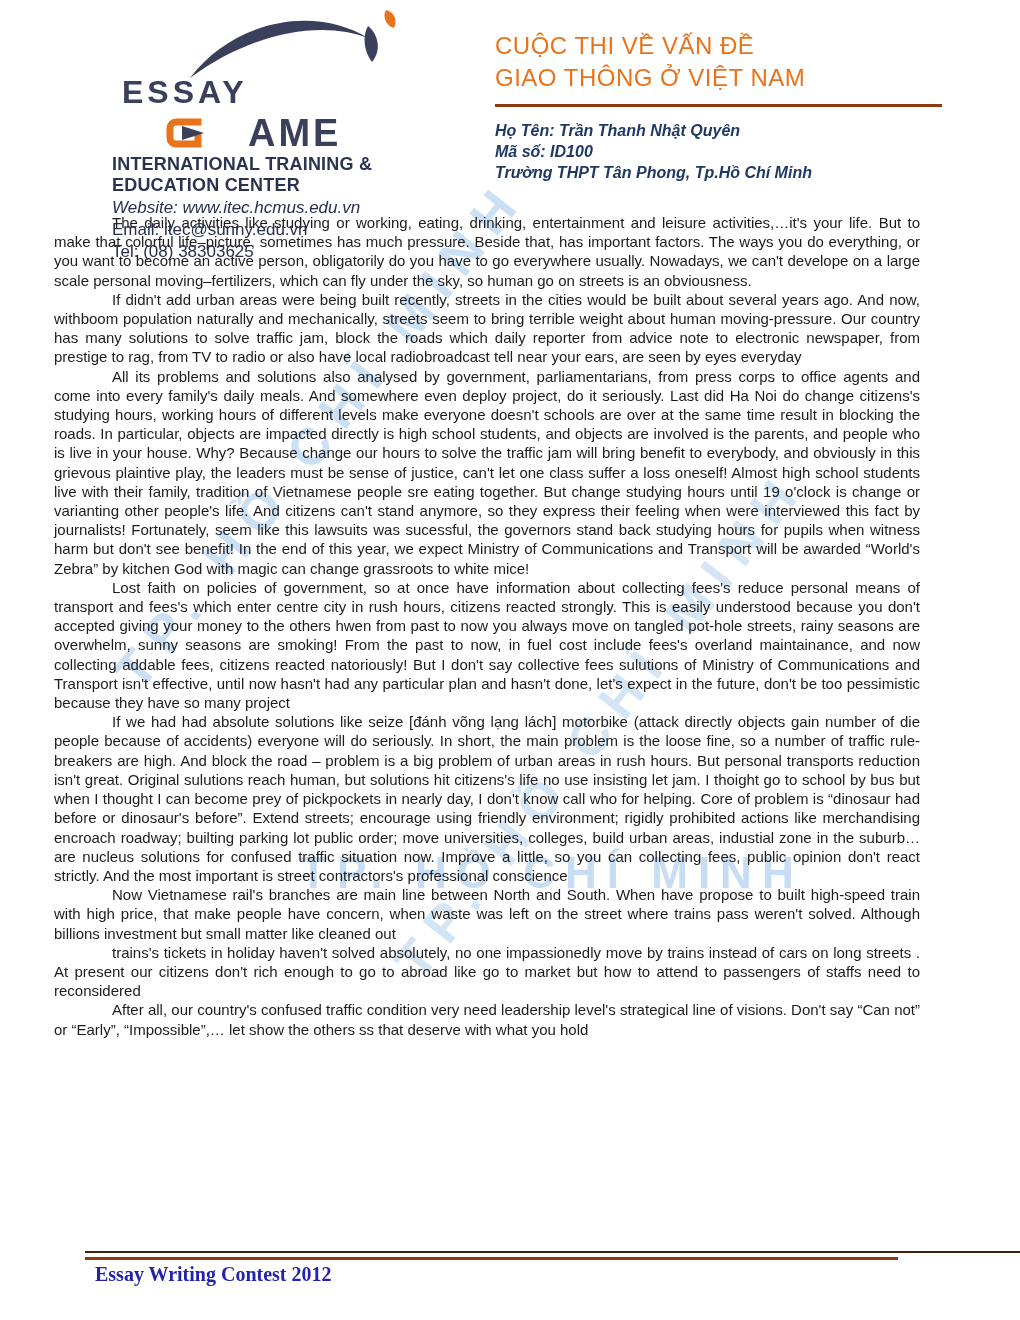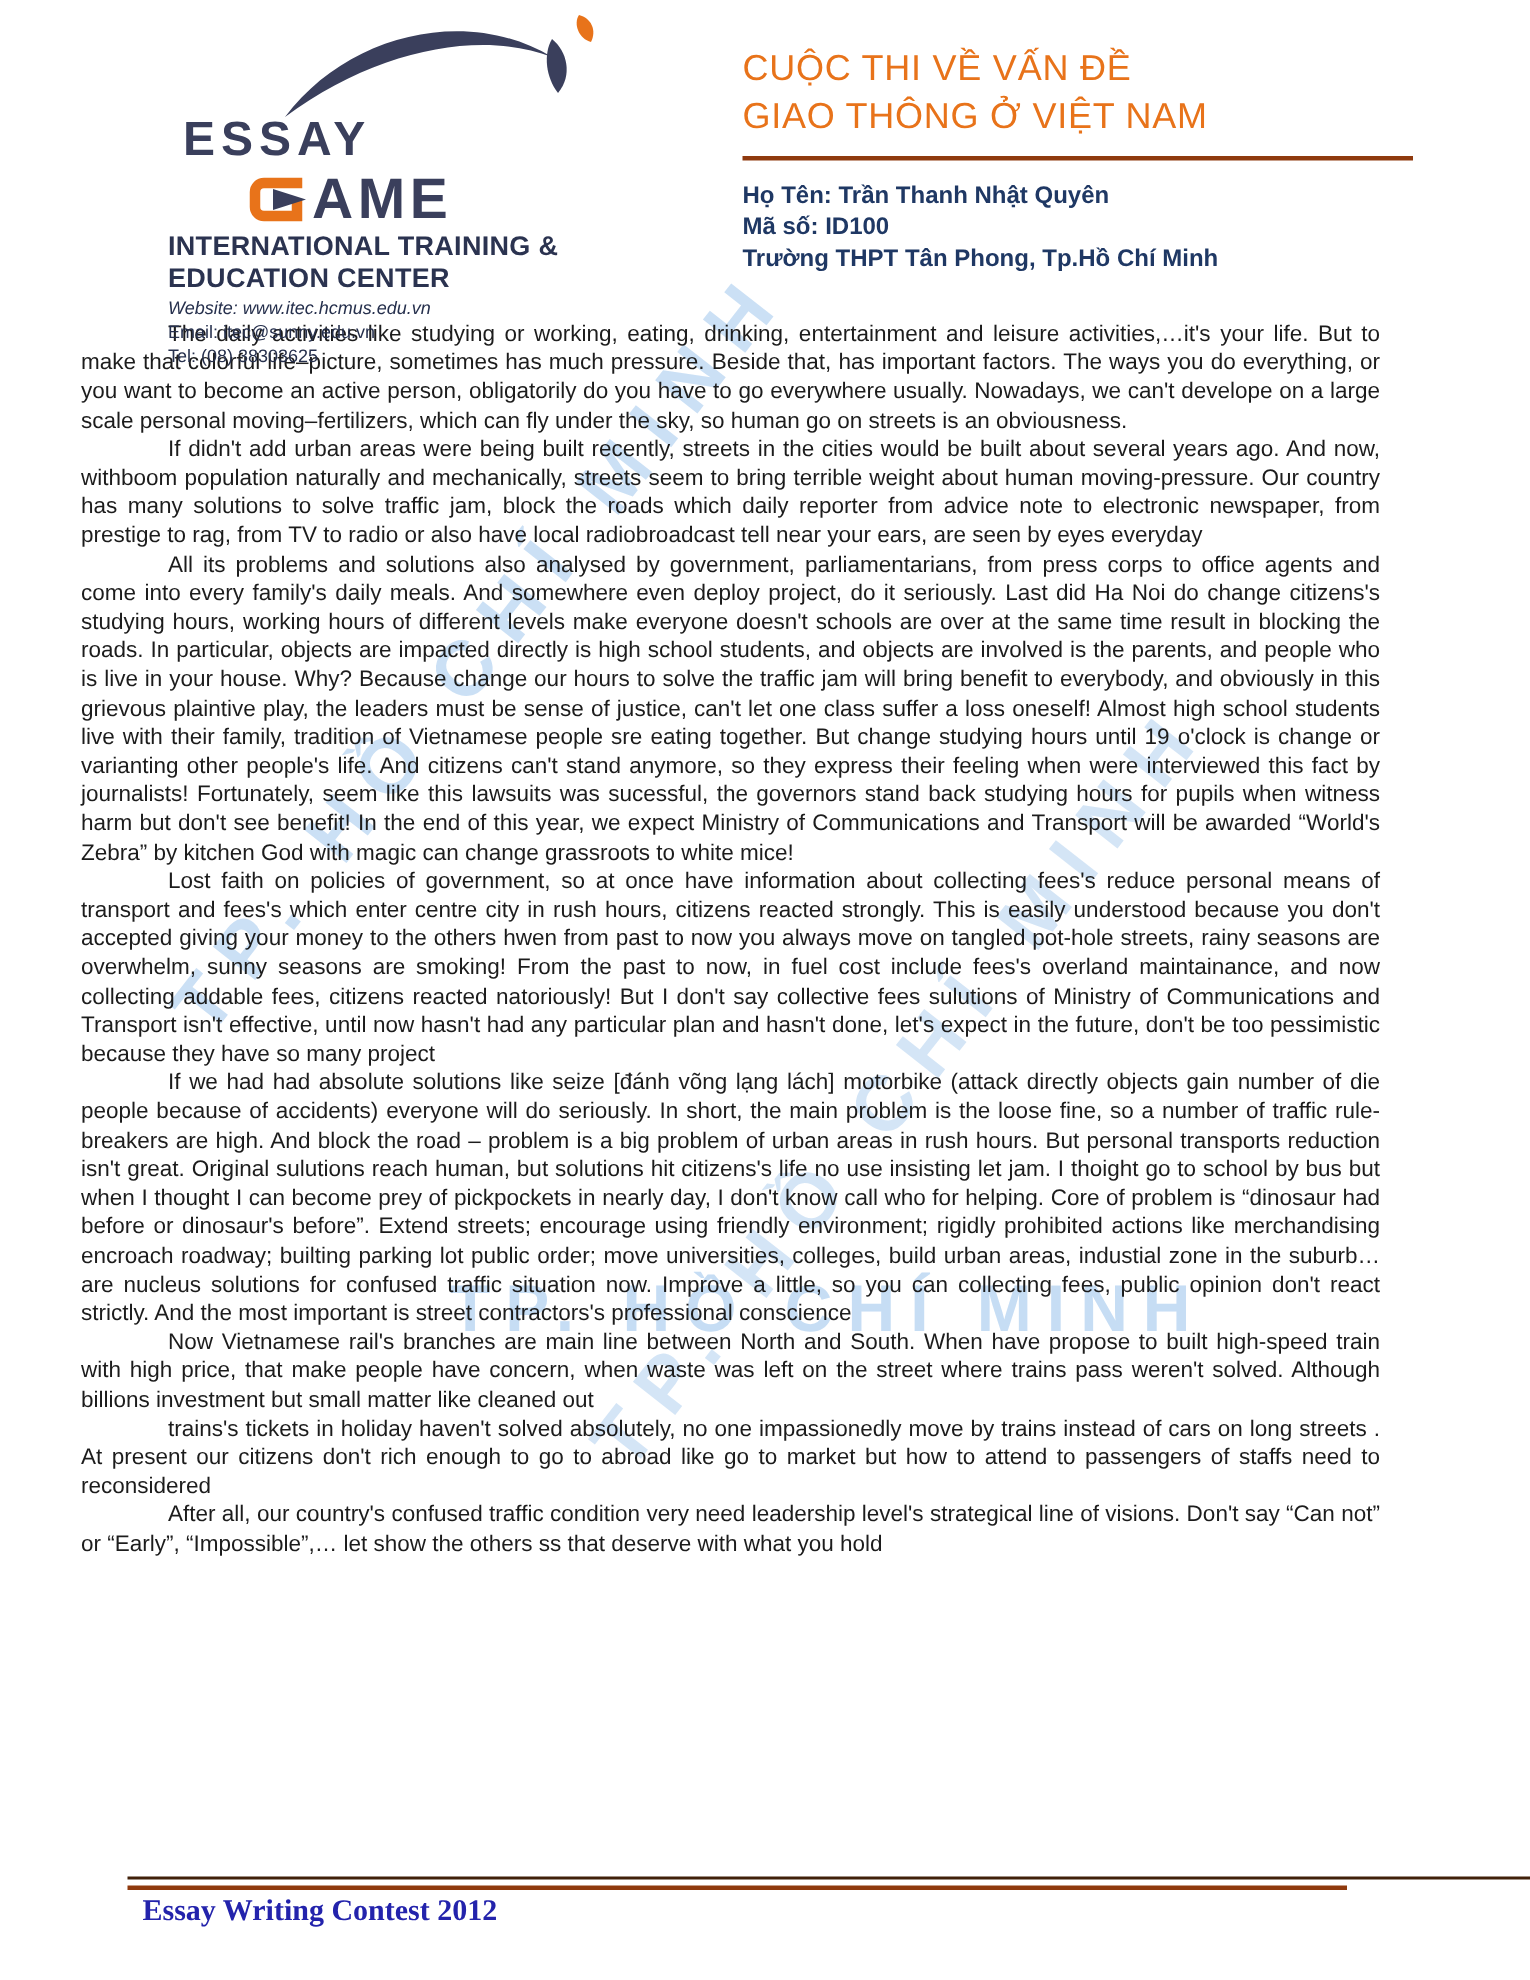--- a/index.html
+++ b/index.html
@@ -25,32 +25,32 @@
   .wm-d1 { left:150px; top:640px; font-size:52px; letter-spacing:14px; transform:rotate(-52deg); transform-origin:left bottom; }
   .wm-d2 { left:430px; top:930px; font-size:52px; letter-spacing:14px; transform:rotate(-52deg); transform-origin:left bottom; color: rgba(160,198,236,0.45); }
   .wm-h  { left:300px; top:848px; font-size:44px; letter-spacing:10px; color: rgba(168,203,238,0.65); }
 
   
   .header { position:relative; height:213px; z-index:2; }
 
   .logo-block { position:absolute; left:112px; top:32px; width:360px; }
   .logo-art { position:relative; height:100px; }
   .brand-row1 { position:absolute; left:10px; top:44px; font-size:32px; font-weight:bold; letter-spacing:4px; color:#3a3f5c; line-height:1; }
-  .brand-row2 { position:absolute; left:52px; top:82px; font-size:38px; font-weight:bold; letter-spacing:3px; color:#3a3f5c; line-height:1; display:flex; align-items:center; }
+  .brand-row2 { position:absolute; left:52px; top:82px; font-size:38px; font-weight:bold; letter-spacing:3px; color:#3a3f5c; line-height:1; display:flex; align-items:center;gap:40px; }
   .swoosh { position:absolute; left:60px; top:-28px; }
   .g-glyph { margin-right:2px; display:inline-block; }
 
   .center-name { margin-top:22px; font-size:18px; font-weight:bold; color:#2b3350; letter-spacing:0.2px; }
-  .contact-line { font-size:12px; color:#26304d; margin-top:2px; }
+  .contact-line { font-size:17px; color:#26304d; margin-top:2px; }
   .contact-line.italic { font-style:italic; }
 
   .contest-block { position:absolute; left:495px; top:30px; width:450px; }
   .contest-title { font-size:24px; font-weight:normal; color:#e8731a; line-height:32px; letter-spacing:0.5px; }
   .title-rule { margin-top:10px; height:3px; background:#8f3a0e; width:447px; }
-  .entrant-info { margin-top:13px; }
+  .entrant-info { margin-top:13px;font-style:italic; }
   .entrant-line { font-size:16px; font-weight:bold; color:#1f3864; line-height:21px; }
 
   
   .essay {
     position:relative; z-index:1;
     margin: 0 95px 0 54px;
     width: 866px;
     text-align: justify;
     font-size: 15px;
     line-height: 19.2px;

